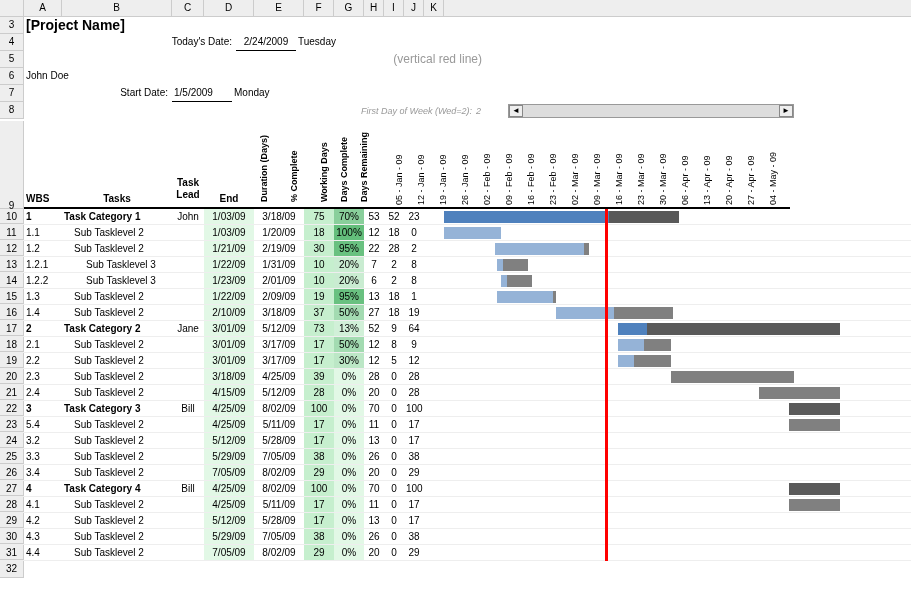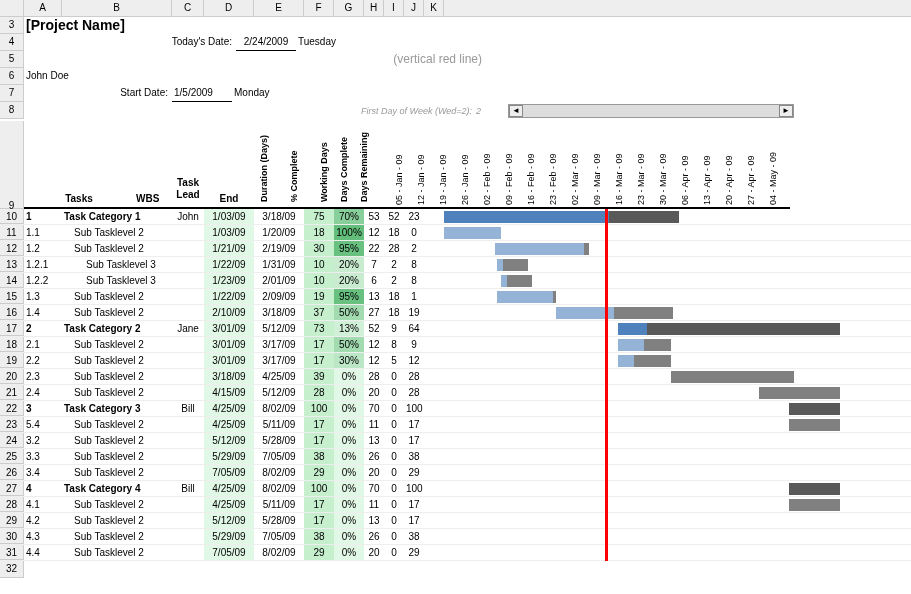--- a/index.html
+++ b/index.html
@@ -210,22 +210,22 @@
     <div style="width:20px;"></div>
     <div class="scroll-track" style="width:286px;">
       <div class="scroll-btn">◄</div>
       <div class="scroll-btn">►</div>
     </div>
   </div>
 
   <div class="row" style="align-items:flex-end;">
     <div class="row-header" style="height:88px;line-height:170px;">9</div>
     <div class="left-header-block header-row">
+      <div class="cell cA" style="padding-top:72px;">WBS</div>
       <div class="cell cB" style="text-align:center;padding-top:72px;">Tasks</div>
-      <div class="cell cA" style="padding-top:72px;">WBS</div>
       <div class="cell cC" style="text-align:center;padding-top:58px;white-space:normal;line-height:12px;">Task Lead</div>
       <div class="cell cE" style="text-align:center;padding-top:72px;">End</div>
       <div class="cell cF">
           <div class="vh">Duration (Days)</div>
         </div>
       <div class="cell cG">
           <div class="vh">% Complete</div>
         </div>
       <div class="cell cH">
           <div class="vh">Working Days</div>

